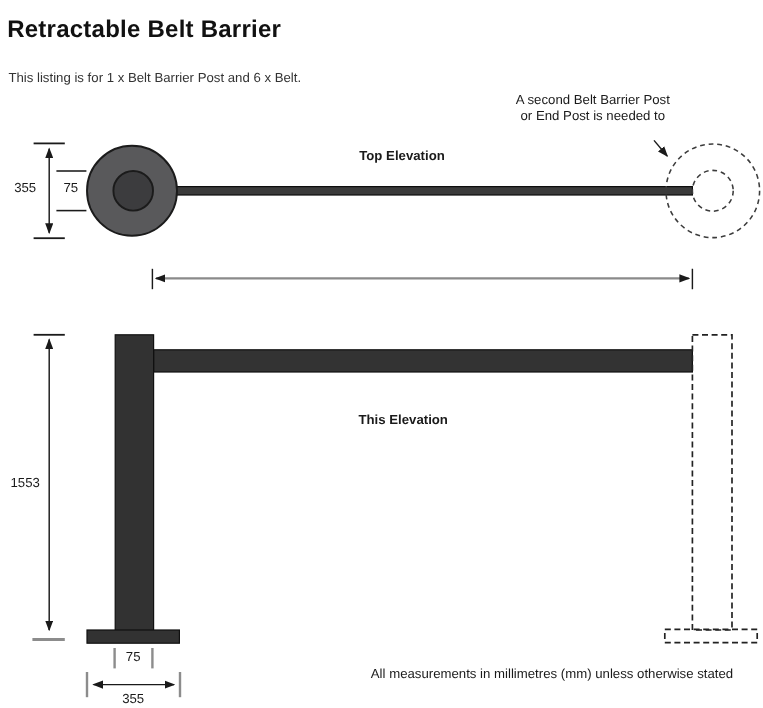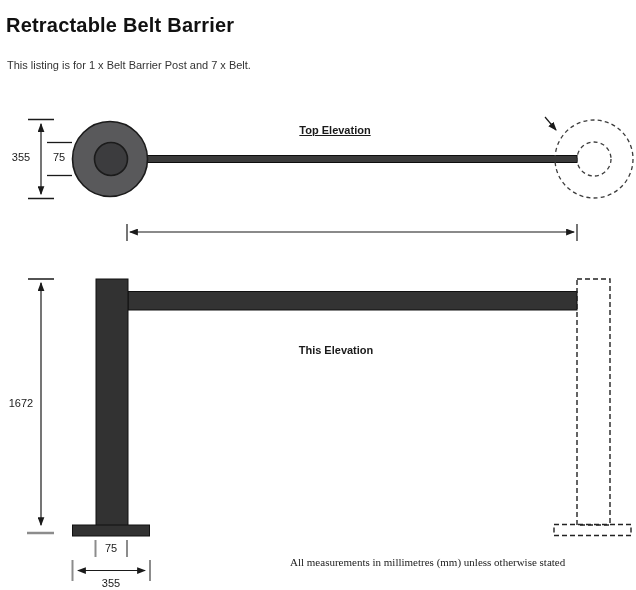--- a/index.html
+++ b/index.html
@@ -3,26 +3,26 @@
 <meta charset="utf-8">
 <style>
   html,body{margin:0;padding:0;background:#fff;}
   #stage{
     position:relative;width:636px;height:590px;background:#ffffff;
     font-family:"Liberation Sans",sans-serif;color:#1a1a1a;overflow:hidden;
   }
   .abs{position:absolute;}
   .t{font-size:11px;line-height:13px;white-space:nowrap;}
   .tc{text-align:center;}
-  .tr{text-align:left;font-family:Liberation Serif, serif;}
+  .tr{text-align:center;}
   .bold{font-weight:bold;}
   #title{left:6px;top:14px;font-size:20px;font-weight:bold;color:#111;letter-spacing:.2px;}
   #subtitle{left:7px;top:59px;color:#333;}
   #annotation{left:414px;top:78px;width:160px;}
-  #top-label{left:260px;top:124px;width:150px;text-decoration:underline;}
+  #top-label{left:260px;top:124px;width:150px;}
   #dim-355-top{left:2px;top:151px;width:38px;}
   #dim-75-top{left:45px;top:151px;width:28px;}
   #dim-ext{left:214px;top:215px;width:240px;}
   #front-label{left:261px;top:344px;width:150px;}
   #dim-1015{left:2px;top:397px;width:38px;}
   #dim-75-bottom{left:96px;top:542px;width:30px;}
   #dim-355-bottom{left:96px;top:577px;width:30px;}
   #footnote{left:290px;top:556px;width:340px;}
   svg{position:absolute;left:0;top:0;}
 </style>
@@ -69,28 +69,30 @@
 
     <line x1="95.5" y1="540" x2="95.5" y2="557" stroke-width="2" stroke="#8c8c8c"></line>
     <line x1="127" y1="540" x2="127" y2="557" stroke-width="2" stroke="#8c8c8c"></line>
 
     <line x1="72.5" y1="560" x2="72.5" y2="581" stroke-width="2" stroke="#8c8c8c"></line>
     <line x1="150" y1="560" x2="150" y2="581" stroke-width="2" stroke="#8c8c8c"></line>
     <line x1="78" y1="570.5" x2="145" y2="570.5" stroke="#1a1a1a" stroke-width="1.2" marker-start="url(#ah)" marker-end="url(#ah)"></line>
   </svg>
 
   <div id="title" class="abs">Retractable Belt Barrier</div>
-  <div id="subtitle" class="abs t">This listing is for 1 x Belt Barrier Post and 7 x Belt.</div>
+  <div id="subtitle" class="abs t">This listing is for 1 x Belt Barrier Post and 6 x Belt.</div>
 
   <div id="annotation" class="abs t tc">
+    <div>A second Belt Barrier Post</div>
+    <div>or End Post is needed to</div>
   </div>
 
   <div id="top-label" class="abs t tc bold">Top Elevation</div>
   <div id="dim-355-top" class="abs t tc">355</div>
   <div id="dim-75-top" class="abs t tc">75</div>
 
   <div id="front-label" class="abs t tc bold">This Elevation</div>
-  <div id="dim-1015" class="abs t tc">1672</div>
+  <div id="dim-1015" class="abs t tc">1553</div>
   <div id="dim-75-bottom" class="abs t tc">75</div>
   <div id="dim-355-bottom" class="abs t tc">355</div>
 
   <div id="footnote" class="abs t tr">All measurements in millimetres (mm) unless otherwise stated</div>
 </div>
 
 </body></html>

